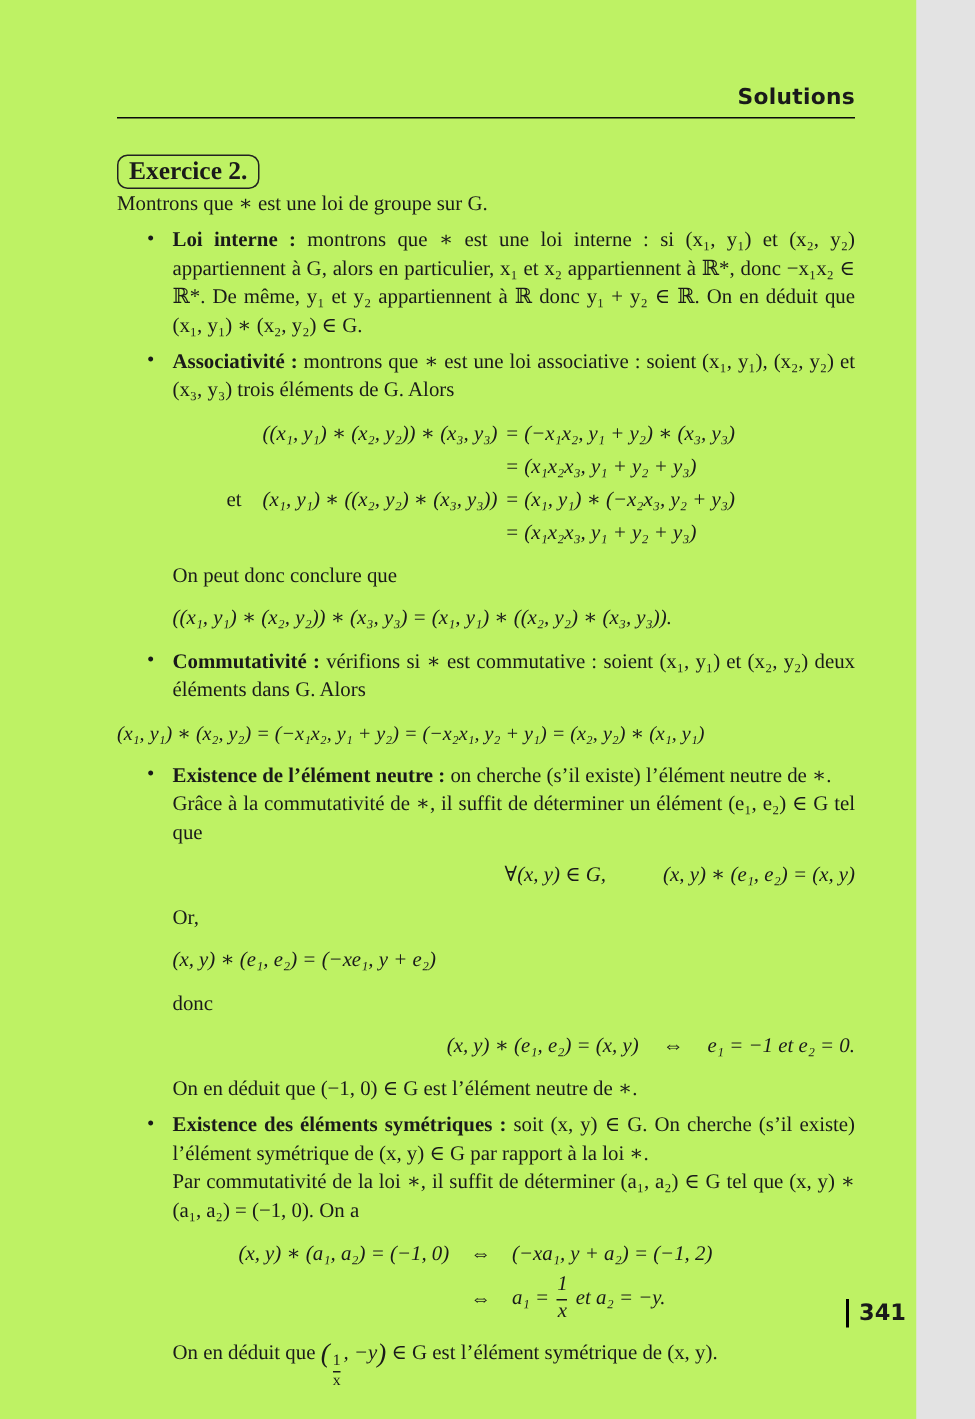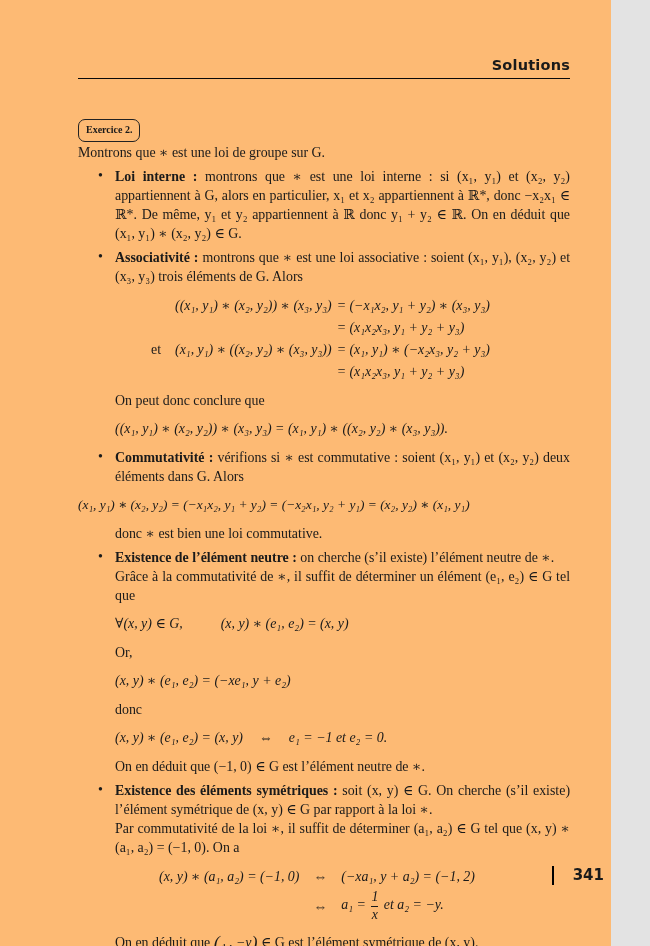--- a/index.html
+++ b/index.html
@@ -4,78 +4,78 @@
 <style>
   html,body{margin:0;padding:0;}
   body{
     width:650px;height:946px;position:relative;overflow:hidden;
     background:#e3e3e3;
     font-family:"Liberation Serif","DejaVu Serif",serif;
     color:#1a1a1a;
   }
   .page{
     position:absolute;left:0;top:0;width:611px;height:946px;
-    background:#fdba74;overflow:hidden;
+    background:#bef264;overflow:hidden;
   }
   .gutter{
     position:absolute;right:0;top:0;width:39px;height:946px;
     background:#e3e3e3;
   }
   .content{
     position:absolute;left:78px;top:0;width:492px;
     font-size:13.9px;line-height:19px;
   }
   
   .header{
     margin-top:56px;text-align:right;
     border-bottom:1.6px solid #0a0a0a;padding-bottom:3px;
   }
   .htitle{
     font-family:"DejaVu Sans","Liberation Sans",sans-serif;
     font-weight:bold;font-size:14.5px;letter-spacing:0.2px;
   }
   
   .exbox{
-    display:inline-block;margin:40px 0 1px 0;
+    display:inline-block;margin:24px 0 1px 0;
     border:1.3px solid #222;border-radius:7px;
     padding:0px 7px 2px 7px;
-    font-weight:bold;font-size:10px;
+    font-weight:bold;font-size:17px;
   }
   .para{text-align:justify;}
   
   ul.blist{list-style:none;margin:4px 0 0 0;padding:0;}
   ul.blist>li{position:relative;padding-left:37px;text-align:justify;margin-top:5px;}
   .dot{position:absolute;left:20px;top:-1px;font-size:14px;}
   .lead{font-weight:bold;}
   
   .math{font-style:italic;}
   table.eqtab{border-collapse:collapse;margin:8px 0 9px 36px;}
   table.eqtab td{padding:1.5px 0;font-style:italic;white-space:nowrap;vertical-align:middle;}
   td.eq-pre{font-style:normal !important;padding-right:14px !important;}
   td.eq-lhs{text-align:right;margin-top:20px;}
   td.eq-rhs{text-align:left;padding-left:5px !important;}
   table.symtab{border-collapse:collapse;margin:8px 0 9px 44px;}
   table.symtab td{padding:2px 0;font-style:italic;white-space:nowrap;vertical-align:middle;}
   td.sym-lhs{text-align:right;}
   td.sym-iff{padding:2px 14px !important;}
   .eqcenter{margin:9px 0 10px 0;font-style:italic;white-space:nowrap;}
   .eqwide{margin:9px 0 10px -37px;width:492px;font-style:italic;white-space:nowrap;font-size:13.4px;}
-  .eqflex{display:flex;justify-content:flex-start;align-items:center;margin:9px 0 10px 0;font-style:italic;white-space:nowrap;}
+  .eqflex{display:flex;justify-content:flex-end;align-items:center;margin:9px 0 10px 0;font-style:italic;white-space:nowrap;}
   .gap38{width:38px;}
   .gap16{width:16px;}
   .plain{font-style:normal;}
   
   .frac{display:inline-flex;flex-direction:column;align-items:center;vertical-align:middle;line-height:1.05;margin:0 2px;}
   .frac .fbar{align-self:stretch;height:0;border-top:1.1px solid #1a1a1a;margin:1px 0;}
   .frac-sm{font-size:10.5px;line-height:1.0;vertical-align:-0.35em;}
   .bigp{font-size:18px;font-style:italic;vertical-align:-0.12em;}
   
   .footer{
     position:absolute;right:7px;top:866px;
-    border-left:2.6px solid #000;padding-left:19px;line-height:19px;
+    border-left:2.6px solid #000;padding-left:7px;line-height:19px;
     font-family:"DejaVu Sans","Liberation Sans",sans-serif;
     font-weight:bold;font-size:15px;
   }
 </style>
 </head>
 <body>
 
 <div class="page">
   <div class="content">
 
@@ -86,21 +86,21 @@
     <div>
       <span class="exbox"><span>Exercice 2.</span></span>
     </div>
 
     <div class="para">Montrons que ∗ est une loi de groupe sur G.</div>
 
     <ul class="blist">
 
       <li>
         <span class="dot">•</span>
-        <span class="lead">Loi interne :</span><span> montrons que ∗ est une loi interne : si (x₁, y₁) et (x₂, y₂) appartiennent à G, alors en particulier, x₁ et x₂ appartiennent à ℝ*, donc −x₂x₁ ∈ ℝ*. De même, y₁ et y₂ appartiennent à ℝ donc y₁ + y₂ ∈ ℝ. On en déduit que (x₁, y₁) ∗ (x₂, y₂) ∈ G.</span>
+        <span class="lead">Loi interne :</span><span> montrons que ∗ est une loi interne : si (x₁, y₁) et (x₂, y₂) appartiennent à G, alors en particulier, x₁ et x₂ appartiennent à ℝ*, donc −x₁x₂ ∈ ℝ*. De même, y₁ et y₂ appartiennent à ℝ donc y₁ + y₂ ∈ ℝ. On en déduit que (x₁, y₁) ∗ (x₂, y₂) ∈ G.</span>
       </li>
 
       <li>
         <span class="dot">•</span>
         <span class="lead">Associativité :</span><span> montrons que ∗ est une loi associative : soient (x₁, y₁), (x₂, y₂) et (x₃, y₃) trois éléments de G. Alors</span>
         <table class="eqtab">
           <tbody>
               <tr>
             <td class="eq-pre"></td>
             <td class="eq-lhs">((x₁, y₁) ∗ (x₂, y₂)) ∗ (x₃, y₃)</td>
@@ -124,21 +124,20 @@
         </tbody>
           </table>
         <div class="para">On peut donc conclure que</div>
         <div class="eqcenter">((x₁, y₁) ∗ (x₂, y₂)) ∗ (x₃, y₃) = (x₁, y₁) ∗ ((x₂, y₂) ∗ (x₃, y₃)).</div>
       </li>
 
       <li>
         <span class="dot">•</span>
         <span class="lead">Commutativité :</span><span> vérifions si ∗ est commutative : soient (x₁, y₁) et (x₂, y₂) deux éléments dans G. Alors</span>
         <div class="eqwide">(x₁, y₁) ∗ (x₂, y₂) = (−x₁x₂, y₁ + y₂) = (−x₂x₁, y₂ + y₁) = (x₂, y₂) ∗ (x₁, y₁)</div>
-        <div class="para">donc ∗ est bien une loi commutative.</div>
       </li>
 
       <li>
         <span class="dot">•</span>
         <span class="lead">Existence de l’élément neutre :</span><span> on cherche (s’il existe) l’élément neutre de ∗.</span>
         <div class="para">Grâce à la commutativité de ∗, il suffit de déterminer un élément (e₁, e₂) ∈ G tel que</div>
         <div class="eqflex">
           <span>∀(x, y) ∈ G,</span>
             <span class="gap38"></span>
             <span>(x, y) ∗ (e₁, e₂) = (x, y)</span>

